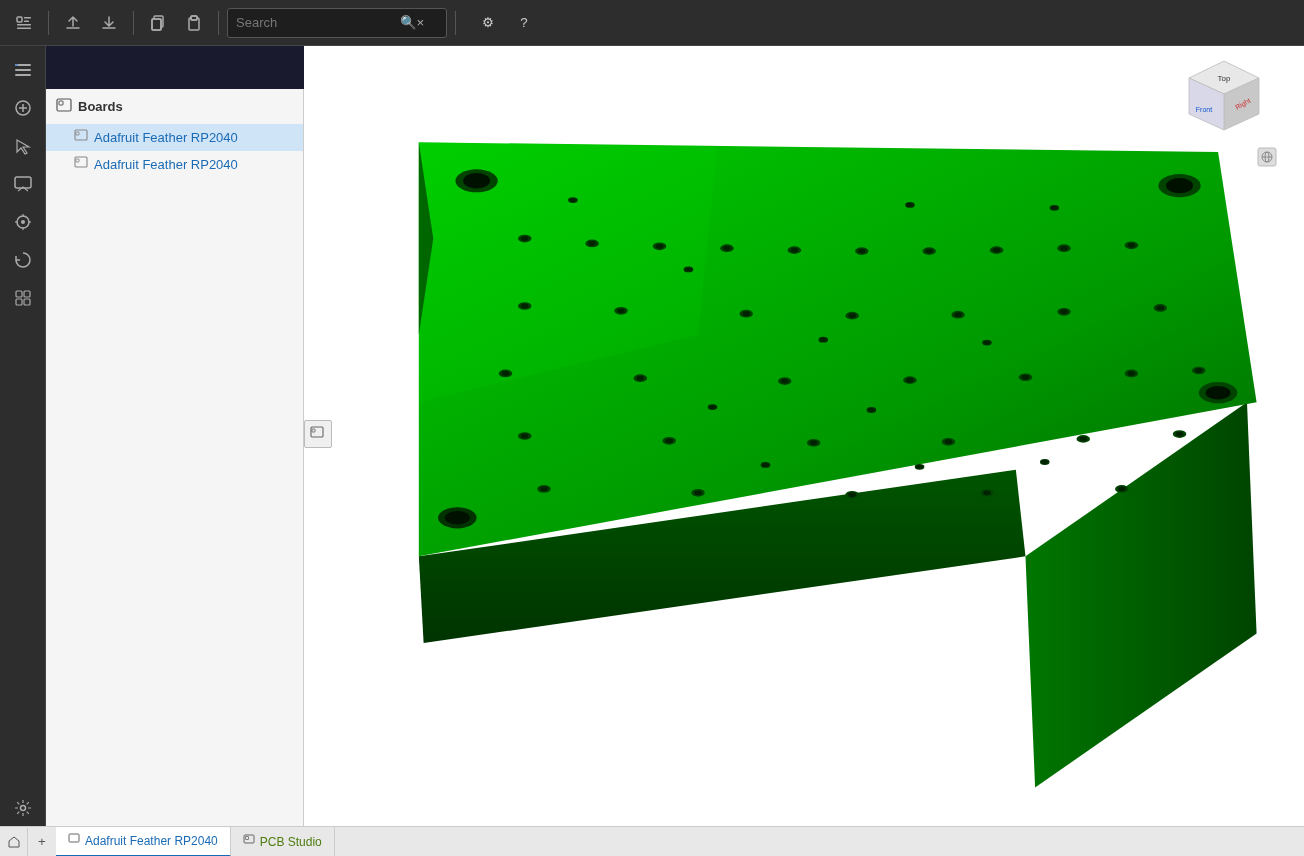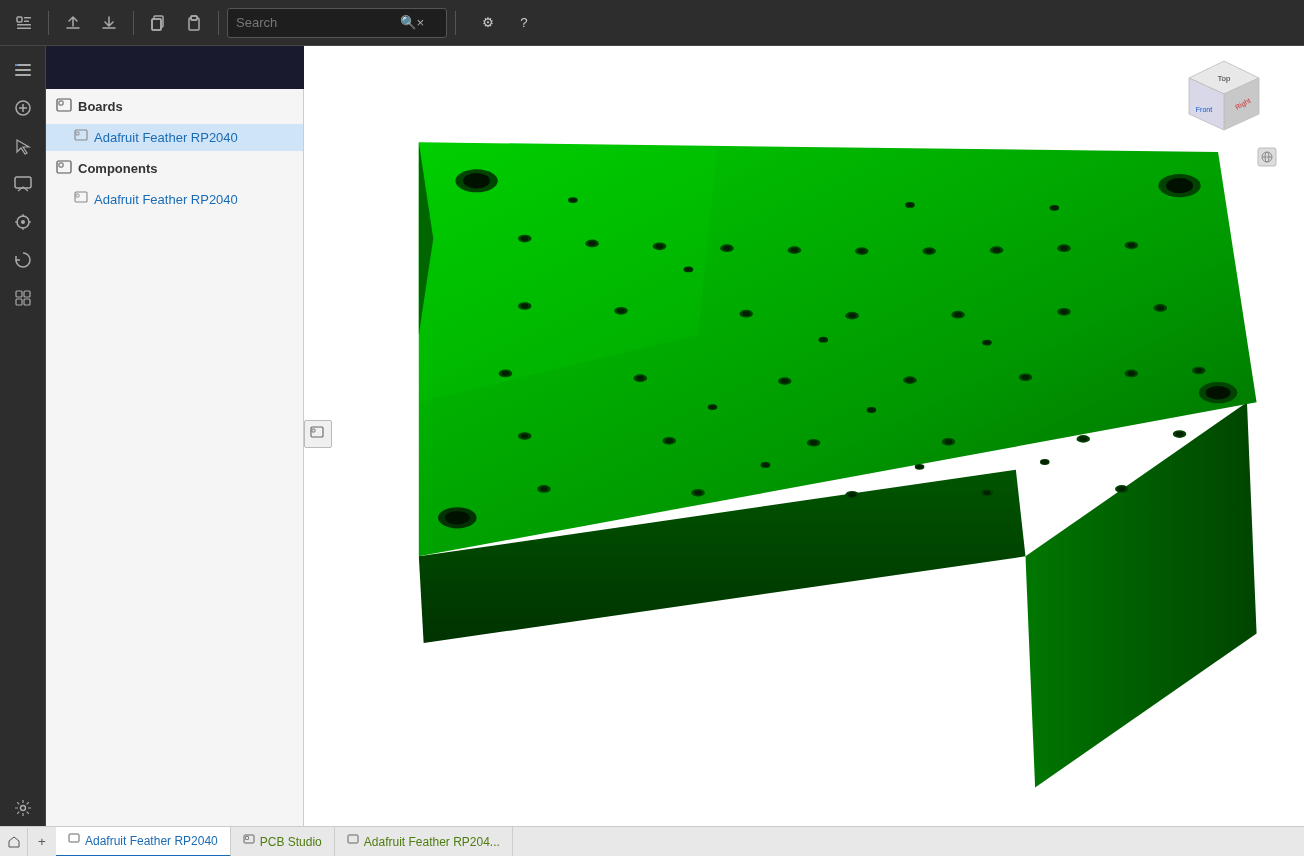--- a/index.html
+++ b/index.html
@@ -239,29 +239,20 @@
   <div class="panel-item selected">
     <span class="item-icon">
       <svg width="14" height="14" viewBox="0 0 14 14" fill="none">
         <rect x="1" y="1" width="12" height="10" rx="1" stroke="#888" stroke-width="1.1"></rect>
         <rect x="2" y="3" width="3" height="3" rx="0.4" stroke="#888" stroke-width="0.9"></rect>
       </svg>
     </span>
     <span>Adafruit Feather RP2040</span>
   </div>
 
-  <div class="panel-section-header">
-    <span class="section-icon">
-      <svg width="16" height="16" viewBox="0 0 16 16" fill="none">
-        <rect x="1" y="2" width="14" height="12" rx="1.5" stroke="#555" stroke-width="1.2"></rect>
-        <rect x="3" y="4" width="4" height="4" rx="0.5" stroke="#555" stroke-width="1"></rect>
-      </svg>
-    </span>
-    <span>Components</span>
-  </div>
   <div class="panel-item">
     <span class="item-icon">
       <svg width="14" height="14" viewBox="0 0 14 14" fill="none">
         <rect x="1" y="1" width="12" height="10" rx="1" stroke="#888" stroke-width="1.1"></rect>
         <rect x="2" y="3" width="3" height="3" rx="0.4" stroke="#888" stroke-width="0.9"></rect>
       </svg>
     </span>
     <span>Adafruit Feather RP2040</span>
   </div>
 </div>
@@ -478,21 +469,13 @@
   <div class="tab-item">
     <span class="tab-icon">
       <svg width="12" height="12" viewBox="0 0 12 12" fill="none">
         <rect x="1" y="1" width="10" height="8" rx="1" stroke="#666" stroke-width="1"></rect>
         <rect x="2.5" y="2.5" width="3" height="3" rx="0.3" stroke="#666" stroke-width="0.8"></rect>
       </svg>
     </span>
     <span>PCB Studio</span>
   </div>
 
-  <div class="tab-item">
-    <span class="tab-icon">
-      <svg width="12" height="12" viewBox="0 0 12 12" fill="none">
-        <rect x="1" y="1" width="10" height="8" rx="1" stroke="#666" stroke-width="1"></rect>
-      </svg>
-    </span>
-    <span>Adafruit Feather RP204...</span>
-  </div>
 </div>
 
 </body></html>

